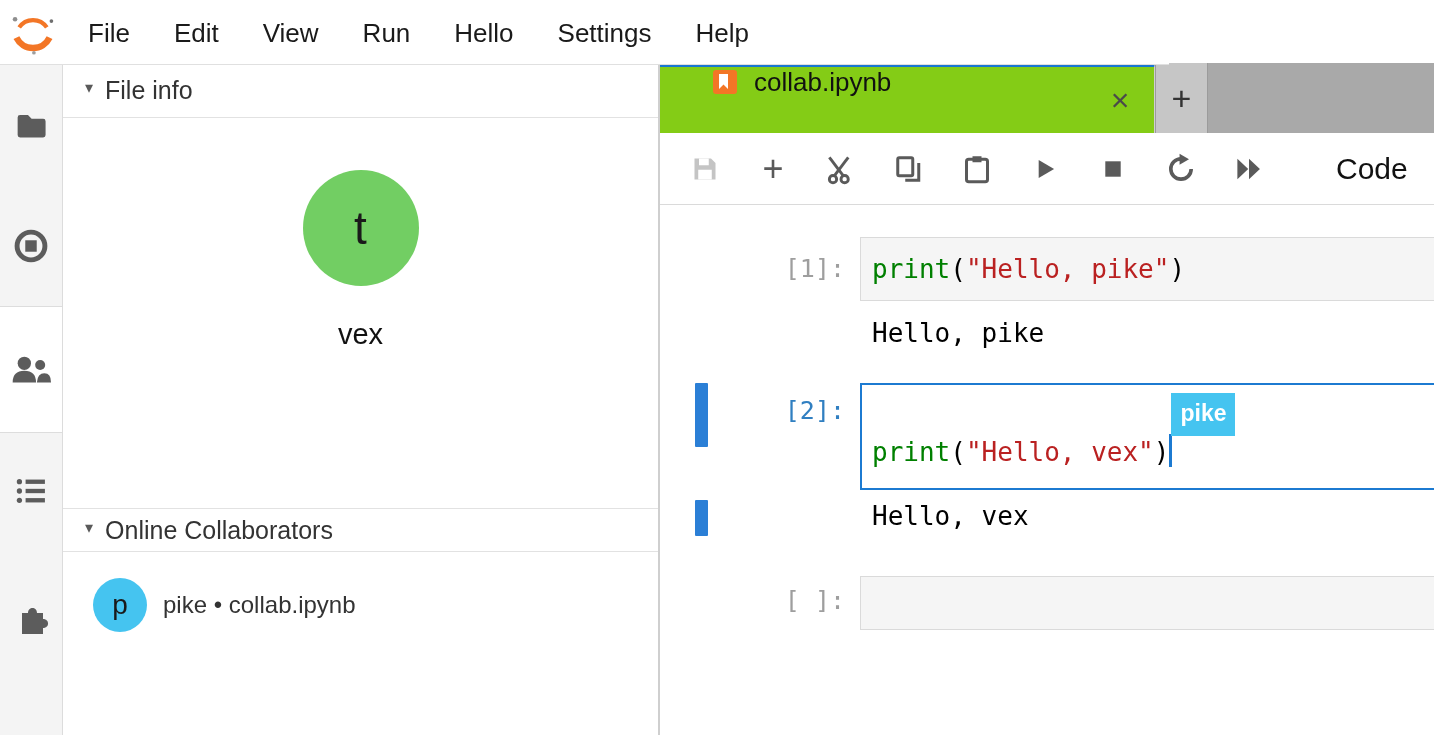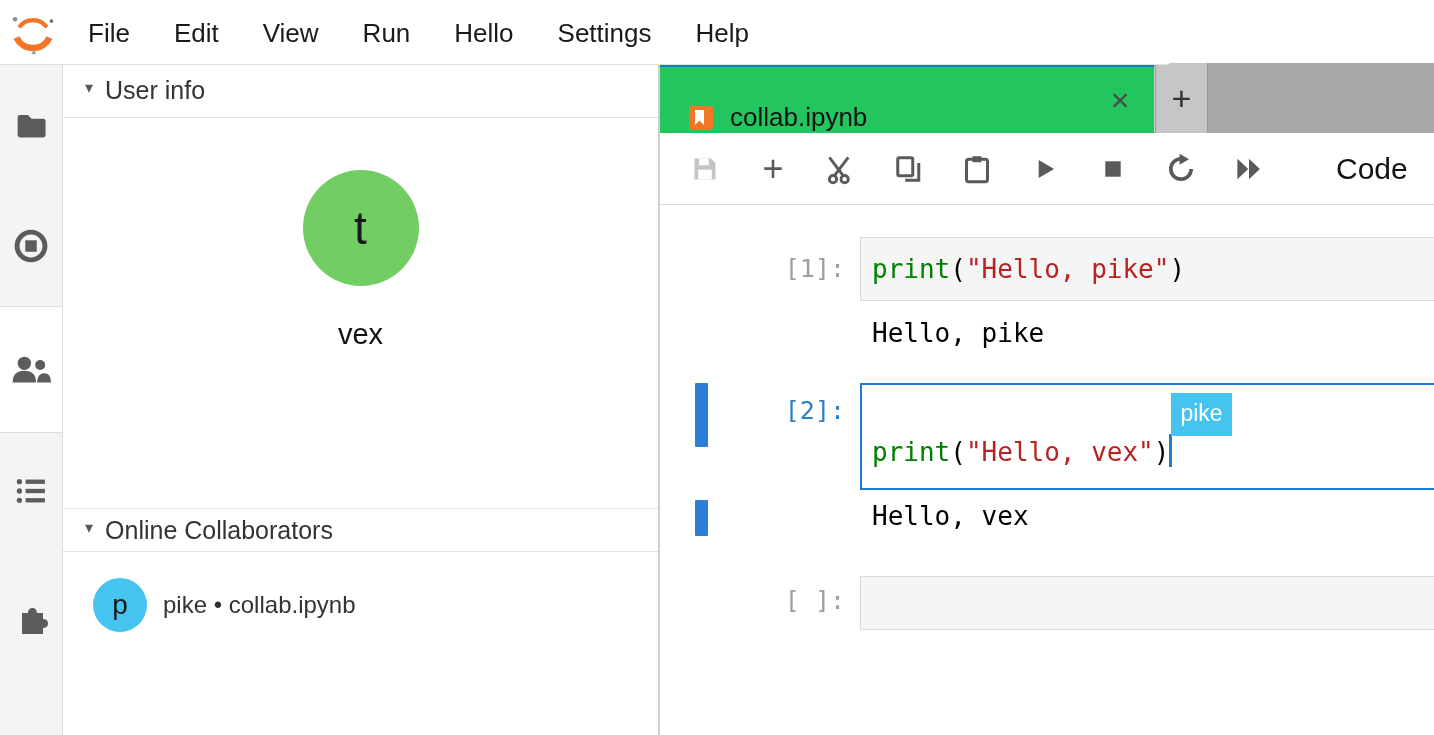--- a/index.html
+++ b/index.html
@@ -29,22 +29,22 @@
   .user-content{height:338px;text-align:center;}
   .avatar-big{width:116px;height:116px;border-radius:50%;background:#72ce63;margin:52px auto 0;
     display:flex;align-items:center;justify-content:center;font-size:46px;color:#1a1a1a;}
   .username{margin-top:32px;font-size:29px;font-weight:normal;color:#111;}
   .collab-item{display:flex;align-items:center;margin-top:26px;padding-left:30px;}
   .avatar-small{width:54px;height:54px;border-radius:50%;background:#45c4f0;flex:0 0 auto;
     display:flex;align-items:center;justify-content:center;font-size:28px;color:#1a1a1a;}
   .collab-label{font-size:24px;color:#333;margin-left:16px;}
   
   .tabbar{position:absolute;top:63px;left:660px;width:774px;height:70px;background:#a9a9a9;display:flex;}
-  .tab-active{width:495px;height:70px;background:#22c55e;border-top:4px solid #1976d2;box-sizing:border-box;
-    display:flex;align-items:flex-end;position:relative;border-right:1px solid #d0d0d0;}
+  .tab-active{width:495px;height:70px;background:#84cc16;border-top:4px solid #1976d2;box-sizing:border-box;
+    display:flex;align-items:flex-start;position:relative;border-right:1px solid #d0d0d0;padding-left:24px;}
   .tab-title{font-size:26px;color:#111;margin-left:14px;}
   .tab-close{position:absolute;right:20px;top:0;height:66px;width:28px;display:flex;align-items:center;
     justify-content:center;font-size:32px;color:#4a4a4a;font-weight:300;}
   .tab-new{width:53px;height:70px;background:#c6c6c6;border-left:1px solid #9b9b9b;border-right:1px solid #9b9b9b;
     box-sizing:border-box;display:flex;align-items:center;justify-content:center;
     font-size:34px;color:#333;font-weight:300;}
   .nbicon{width:30px;height:30px;margin-left:26px;flex:0 0 auto;}
   
   .nbtoolbar{position:absolute;top:133px;left:660px;width:774px;height:72px;background:#fff;
     border-bottom:1px solid #dadada;display:flex;align-items:center;padding-left:22px;box-sizing:border-box;}
@@ -62,21 +62,21 @@
   .code-line{font-family:"DejaVu Sans Mono",monospace;font-size:26px;line-height:37px;white-space:pre;}
   .tok-fn{color:#008000;}
   .tok-str{color:#ba2121;}
   .tok{color:#000;}
   .output-line{position:absolute;left:212px;font-family:"DejaVu Sans Mono",monospace;
     font-size:26px;line-height:36px;color:#000;white-space:pre;}
   .collapser{position:absolute;left:35px;width:13px;background:#2b7fd6;border-radius:1px;}
   .cursor-wrap{position:relative;display:inline-block;width:3px;height:33px;background:#1c7ad1;
     vertical-align:-6px;}
   .cursor-flag{position:absolute;left:2px;bottom:31px;background:#45c4f0;color:#fff;
-    font-family:"Liberation Sans",sans-serif;font-size:23px;font-weight:normal;
+    font-family:"Liberation Sans",sans-serif;font-size:23px;font-weight:bold;
     padding:2px 9px 4px;white-space:nowrap;}
   svg{display:block;}
 </style>
 </head>
 <body>
 
 <div class="menubar">
   <div class="logo">
     <svg viewBox="0 0 100 100" width="46" height="46">
       <path d="M14 60 A40 40 0 0 0 86 60" stroke="#F37626" stroke-width="14" fill="none"></path>
@@ -138,21 +138,21 @@
       <svg viewBox="0 0 48 48" width="36" height="36">
         <path d="M12 20 h8 c0-9 12-9 12 0 h8 v8 c9 0 9 12 0 12 v8 H12 z" fill="#5c5c5c"></path>
       </svg>
     </span>
   </div>
 </div>
 
 <div class="sidepanel">
   <div class="section-header">
     <span class="caret">▾</span>
-    <span class="hdr-label">User info</span>
+    <span class="hdr-label">File info</span>
   </div>
   <div class="user-content">
     <div class="avatar-big">
       <span>t</span>
     </div>
     <div class="username">vex</div>
   </div>
   <div class="section-header collab">
     <span class="caret">▾</span>
     <span class="hdr-label">Online Collaborators</span>

